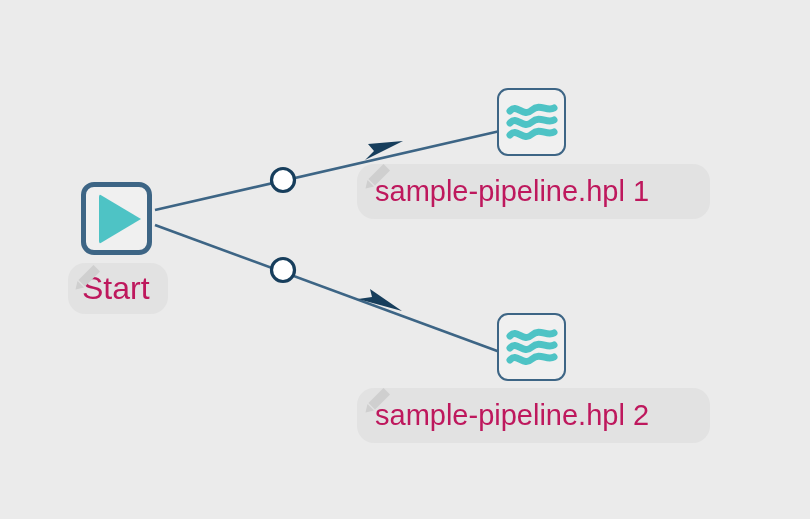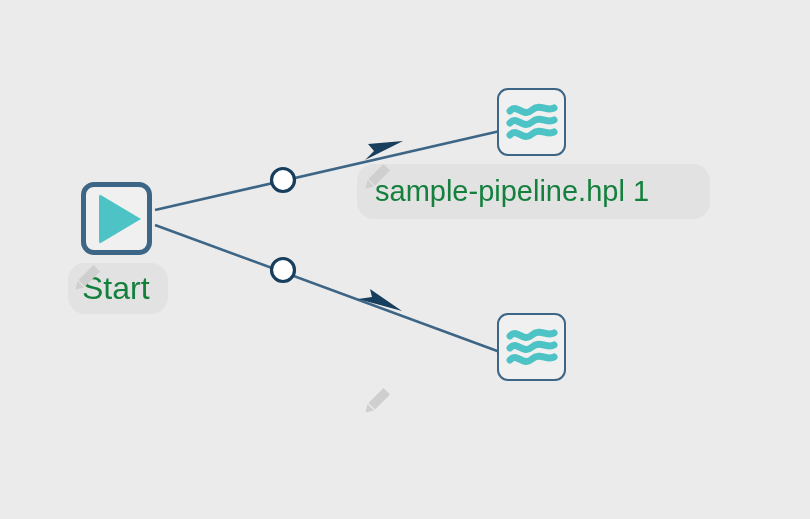--- a/index.html
+++ b/index.html
@@ -67,21 +67,21 @@
   }
 
   
   .label-pill {
     position: absolute;
     box-sizing: border-box;
     background: #e2e2e2;
     border-radius: 17px;
     display: flex;
     align-items: center;
-    color: #15803d;
+    color: #be185d;
     white-space: nowrap;
   }
   #start-label {
     left: 68px;
     top: 263px;
     width: 100px;
     height: 51px;
     font-size: 32px;
     padding-left: 14px;
   }
@@ -170,20 +170,23 @@
   <div class="node-box pipeline-box" id="pipeline-box-2">
     <svg width="52" height="46" viewBox="0 0 52 46" xmlns="http://www.w3.org/2000/svg">
       <g stroke="#4ec3c5" stroke-width="7" fill="none" stroke-linecap="round">
         <path d="M4 12 C 11 4, 17 19, 26 11 C 34 4, 41 13, 48 9"></path>
         <path d="M4 24 C 11 16, 17 31, 26 23 C 34 16, 41 25, 48 21"></path>
         <path d="M4 36 C 11 28, 17 43, 26 35 C 34 28, 41 37, 48 33"></path>
       </g>
     </svg>
   </div>
 
+  <div class="label-pill pipeline-label" id="pipeline-label-2">
+    <span>sample-pipeline.hpl 2</span>
+  </div>
 
   <svg class="pencil-icon" id="pencil-2" width="30" height="30" viewBox="0 0 30 30" xmlns="http://www.w3.org/2000/svg">
     <g fill="#cfcfcf">
       <polygon points="20.5,3 27,9.5 12,24.5 5.5,18"></polygon>
       <polygon points="4.5,19 11,25.5 2.5,27.5"></polygon>
     </g>
   </svg>
 
 </div>
 

